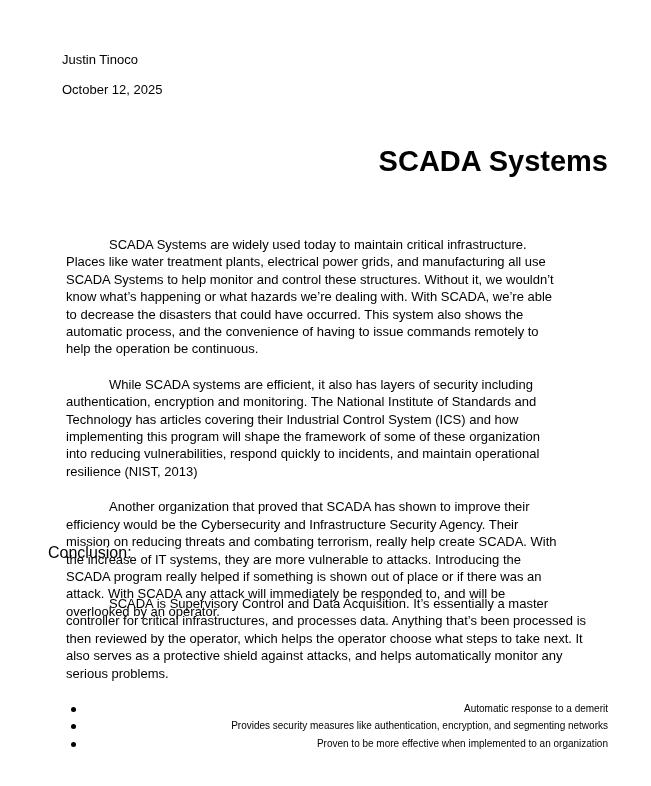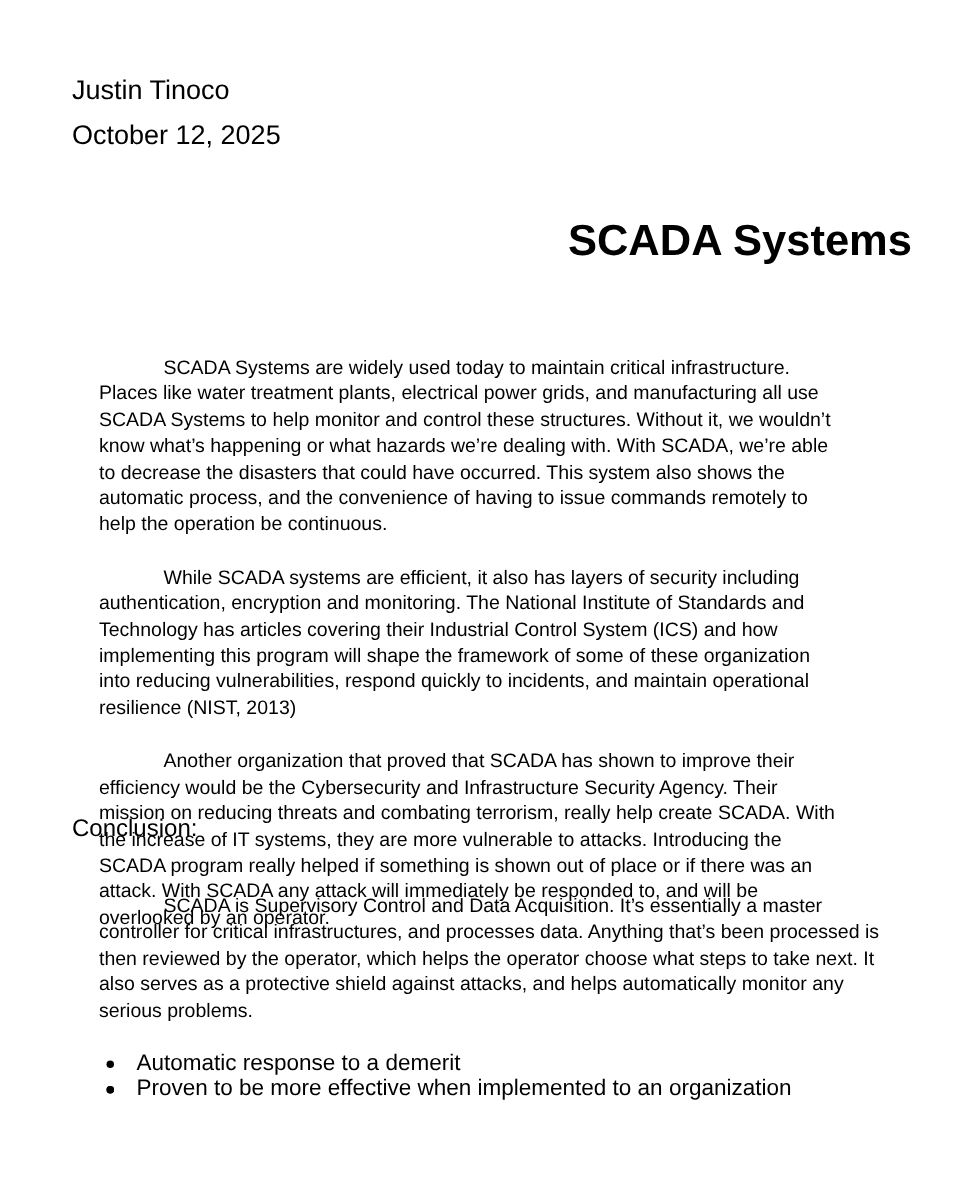--- a/index.html
+++ b/index.html
@@ -16,22 +16,22 @@
       color: #000000;
     }
     .page {
       position: absolute;
       left: 48px;
       top: 0;
       width: 560px;
     }
     .meta-line {
       position: absolute;
-      left: 0;
-      font-size: 18px;
+      left: 14px;
+      font-size: 13px;
       line-height: 16px;
       white-space: nowrap;
     }
     #author { top: 52px; }
     #date { top: 82px; }
     .title {
       position: absolute;
       left: 0;
       top: 143px;
       width: 560px;
@@ -70,24 +70,25 @@
       width: 560px;
     }
     .conclusion-block .para b { font-weight: normal; }
     .bullets {
       list-style: none;
       margin: 0;
       padding: 0;
     }
     .bullets li {
       position: relative;
-      font-size: 15px;
+      font-size: 10px;
       line-height: 17.4px;
       padding-left: 43px;
       white-space: nowrap;
+      text-align: right;
     }
     .bullet-dot {
       position: absolute;
       left: 23px;
       top: 7px;
       width: 5px;
       height: 5px;
       border-radius: 50%;
       background: #000000;
     }
@@ -106,17 +107,17 @@
     <p class="para">While SCADA systems are efficient, it also has layers of security including authentication, encryption and monitoring. The National Institute of Standards and Technology has articles covering their Industrial Control System (ICS) and how implementing this program will shape the framework of some of these organization into reducing vulnerabilities, respond quickly to incidents, and maintain operational resilience (NIST, 2013)</p>
     <p class="para">Another organization that proved that SCADA has shown to improve their efficiency would be the Cybersecurity and Infrastructure Security Agency. Their mission on reducing threats and combating terrorism, really help create SCADA. With the increase of IT systems, they are more vulnerable to attacks. Introducing the SCADA program really helped if something is shown out of place or if there was an attack. With SCADA any attack will immediately be responded to, and will be overlooked by an operator.</p>
   </div>
 
   <h2 class="conclusion-heading">Conclusion:</h2>
 
   <div class="conclusion-block">
     <p class="para"><b>SCADA</b><span> is Supervisory Control and Data Acquisition. It’s essentially a master controller for critical infrastructures, and processes data. Anything that’s been processed is then reviewed by the operator, which helps the operator choose what steps to take next. It also serves as a protective shield against attacks, and helps automatically monitor any serious problems.</span></p>
     <ul class="bullets">
       <li><span class="bullet-dot"></span><span>Automatic response to a demerit</span></li>
-      <li><span class="bullet-dot"></span></li>
+      <li><span class="bullet-dot"></span><span>Provides security measures like authentication, encryption, and segmenting networks</span></li>
       <li><span class="bullet-dot"></span><span>Proven to be more effective when implemented to an organization</span></li>
     </ul>
   </div>
 </div>
 
 </body></html>

